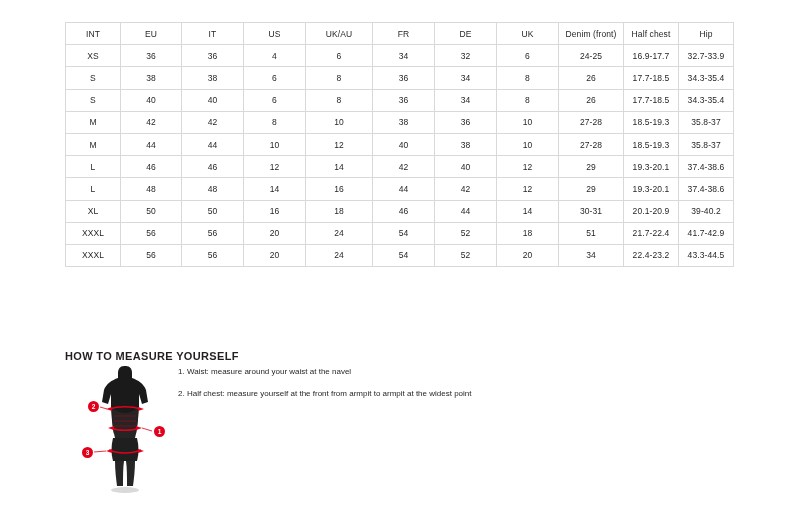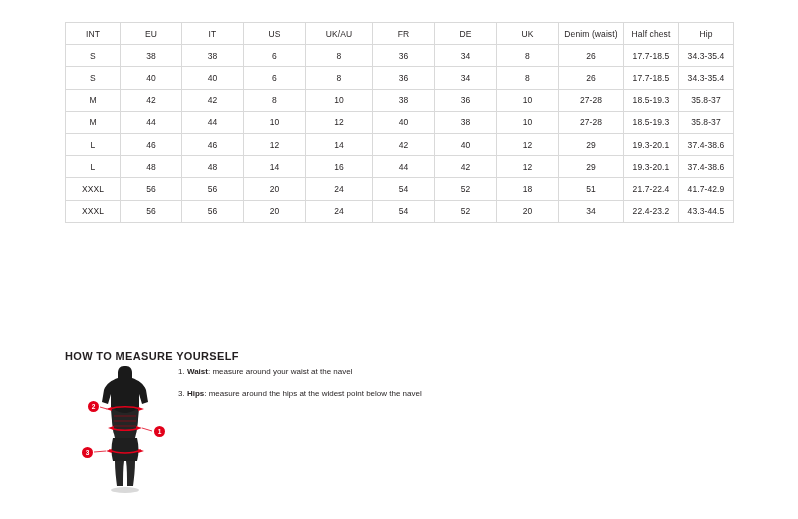--- a/index.html
+++ b/index.html
@@ -75,21 +75,21 @@
     top: 366px;
     width: 420px;
   }
   .measure-line {
     font-size: 8px;
     line-height: 11px;
     color: #231f20;
     margin-bottom: 11px;
     white-space: nowrap;
   }
-  .measure-line b { font-weight: bold; }
+  .measure-line b { font-weight: normal; }
 
   
   .figure {
     position: absolute;
     left: 78px;
     top: 364px;
     width: 96px;
     height: 130px;
   }
   .figure svg { display: block; }
@@ -132,26 +132,39 @@
       <thead>
         <tr>
           <th>INT</th>
           <th>EU</th>
           <th>IT</th>
           <th>US</th>
           <th>UK/AU</th>
           <th>FR</th>
           <th>DE</th>
           <th>UK</th>
-          <th>Denim (waist)</th>
+          <th>Denim (front)</th>
           <th>Half chest</th>
           <th>Hip</th>
         </tr>
       </thead>
       <tbody>
+        <tr>
+          <td>XS</td>
+          <td>36</td>
+          <td>36</td>
+          <td>4</td>
+          <td>6</td>
+          <td>34</td>
+          <td>32</td>
+          <td>6</td>
+          <td>24-25</td>
+          <td>16.9-17.7</td>
+          <td>32.7-33.9</td>
+        </tr>
         <tr>
           <td>S</td>
           <td>38</td>
           <td>38</td>
           <td>6</td>
           <td>8</td>
           <td>36</td>
           <td>34</td>
           <td>8</td>
           <td>26</td>
@@ -217,20 +230,33 @@
           <td>14</td>
           <td>16</td>
           <td>44</td>
           <td>42</td>
           <td>12</td>
           <td>29</td>
           <td>19.3-20.1</td>
           <td>37.4-38.6</td>
         </tr>
         <tr>
+          <td>XL</td>
+          <td>50</td>
+          <td>50</td>
+          <td>16</td>
+          <td>18</td>
+          <td>46</td>
+          <td>44</td>
+          <td>14</td>
+          <td>30-31</td>
+          <td>20.1-20.9</td>
+          <td>39-40.2</td>
+        </tr>
+        <tr>
           <td>XXXL</td>
           <td>56</td>
           <td>56</td>
           <td>20</td>
           <td>24</td>
           <td>54</td>
           <td>52</td>
           <td>18</td>
           <td>51</td>
           <td>21.7-22.4</td>
@@ -290,18 +316,18 @@
     <div class="marker m2">2</div>
     <div class="marker m3">3</div>
   </div>
 
   <div class="measure-block">
     <div class="measure-line">
       <span>1.</span>
       <b>Waist</b><span>: measure around your waist at the navel</span>
     </div>
     <div class="measure-line">
-      <span>3.</span>
-      <b>Hips</b><span>: measure around the hips at the widest point below the navel</span>
+      <span>2.</span>
+      <b>Half chest</b><span>: measure yourself at the front from armpit to armpit at the widest point</span>
     </div>
   </div>
 
 </div>
 
 </body></html>

